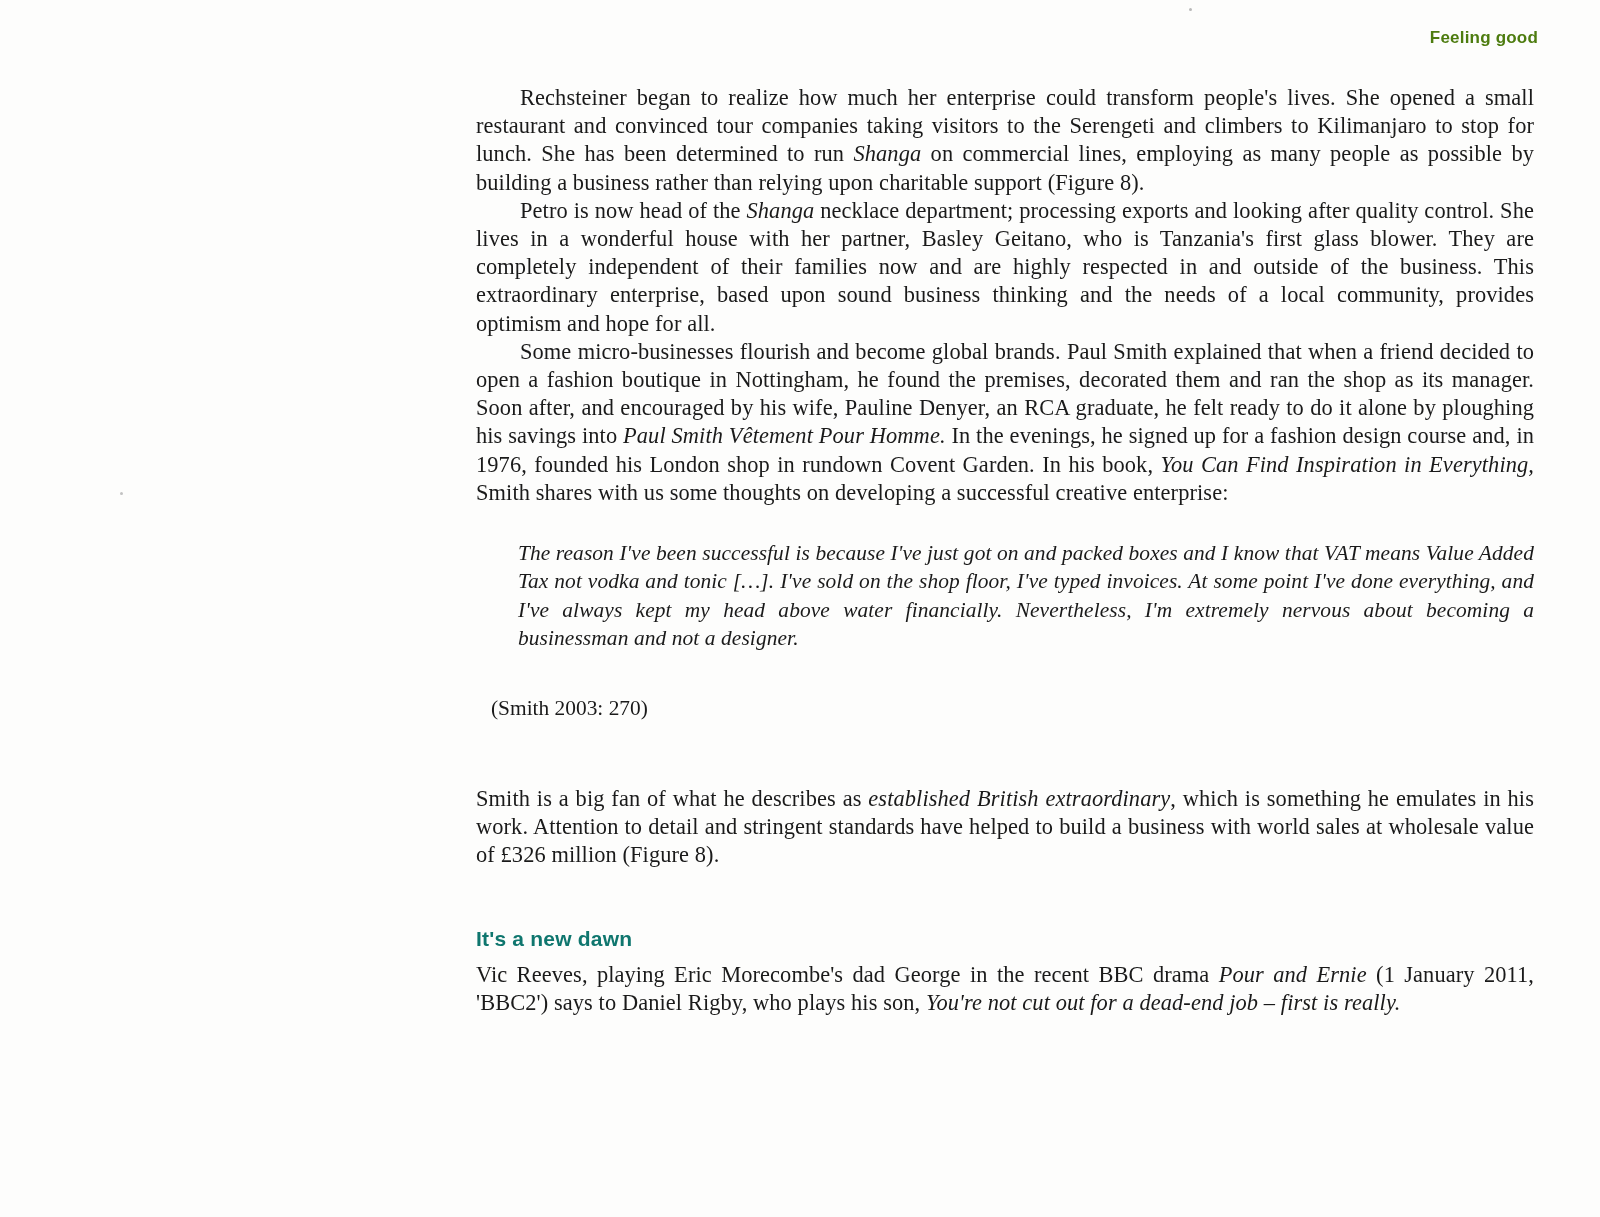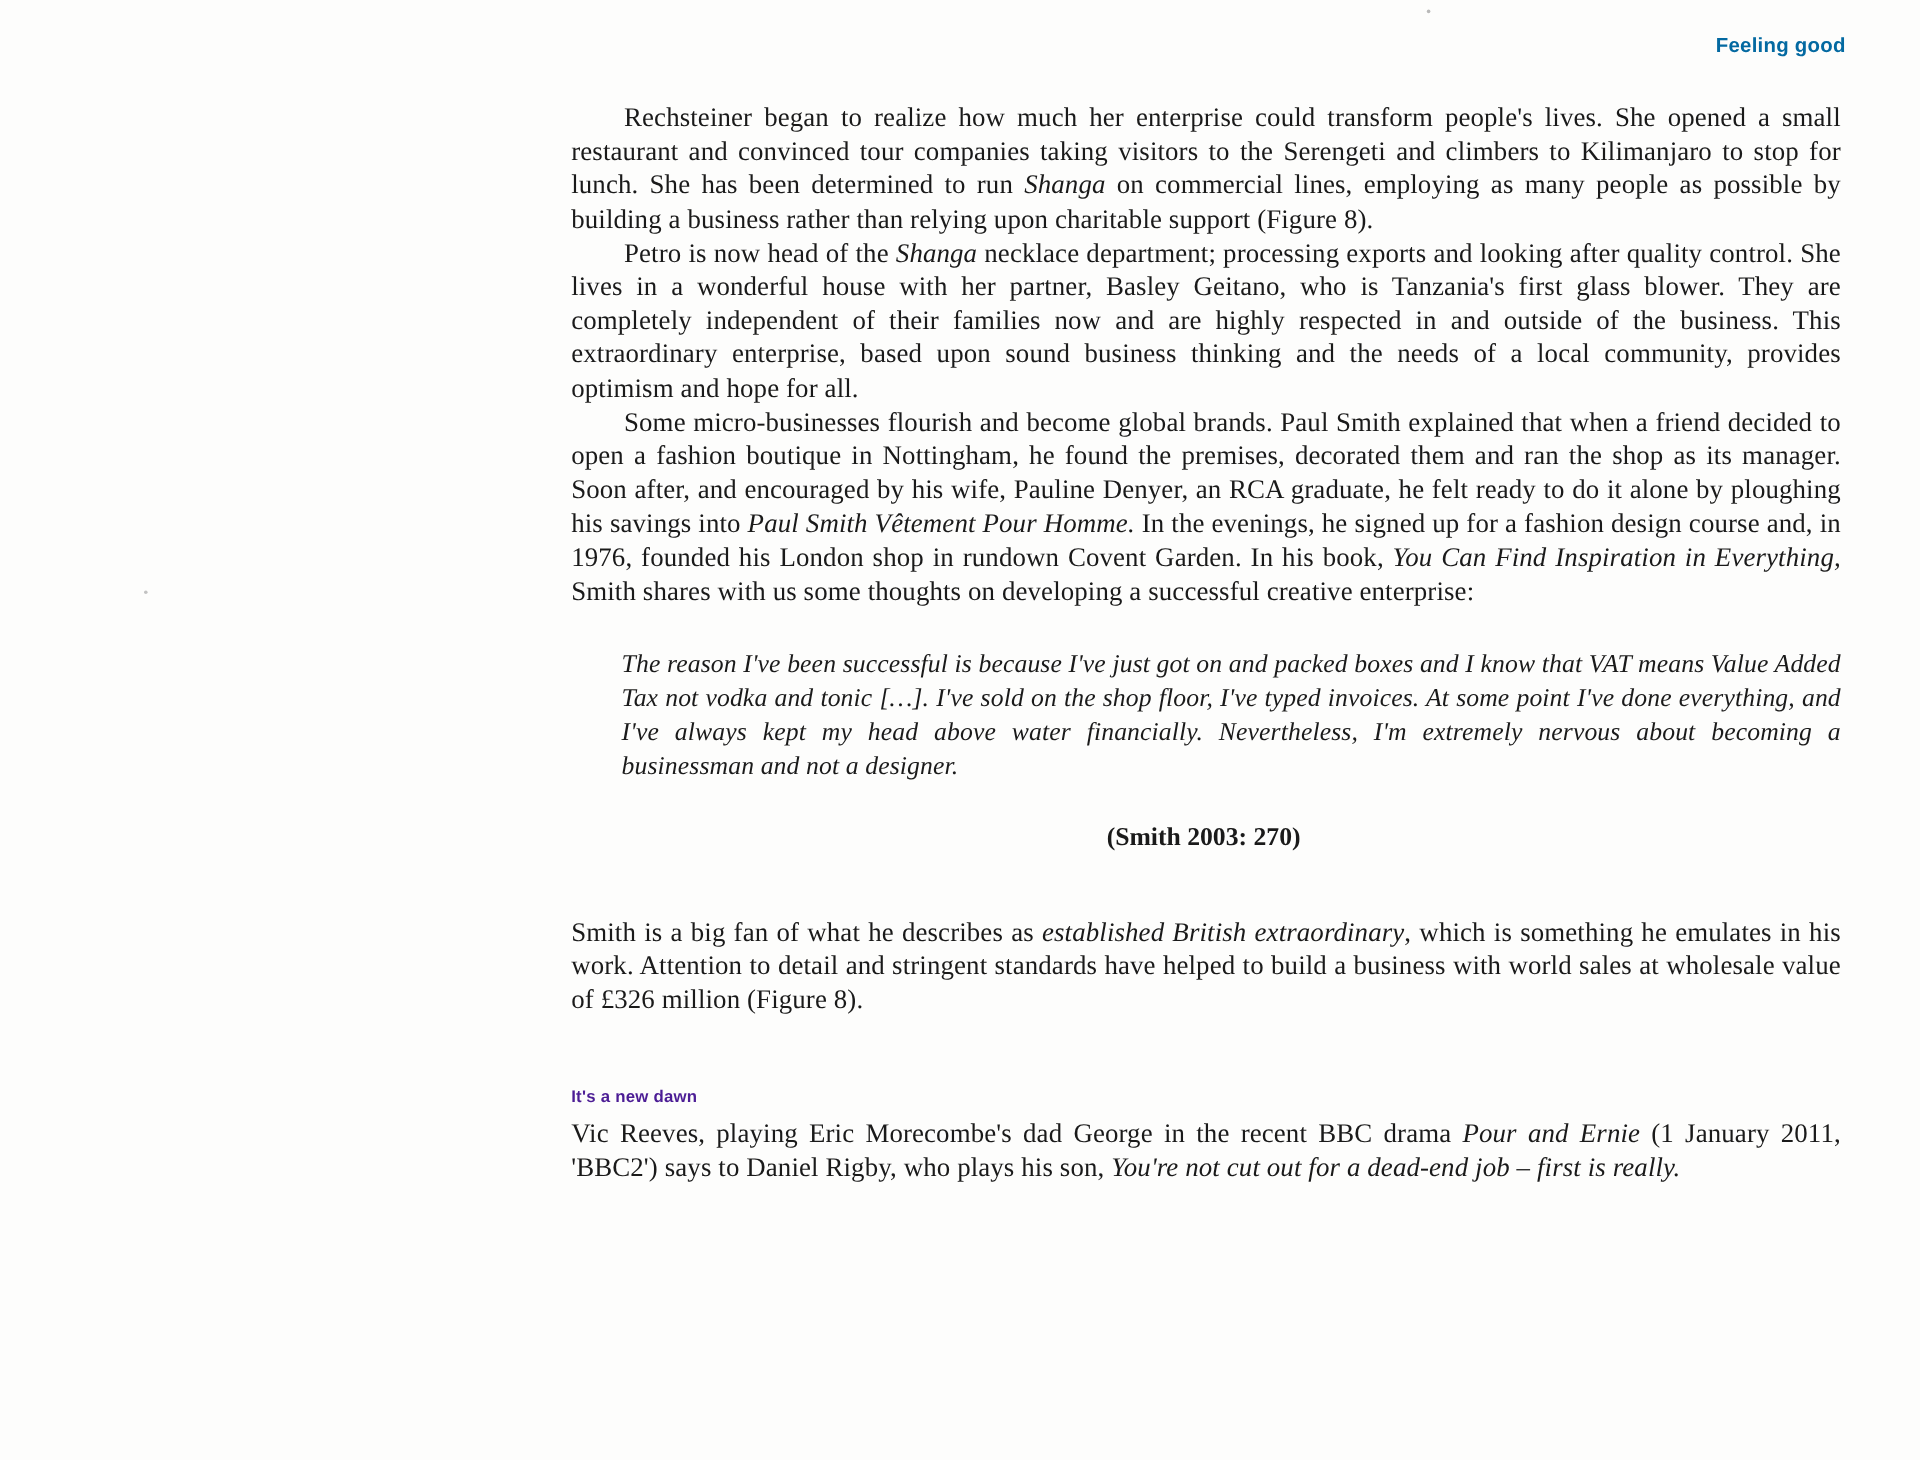--- a/index.html
+++ b/index.html
@@ -21,21 +21,21 @@
     background: #fdfdfc;
   }
   .running-head {
     position: absolute;
     top: 28px;
     right: 62px;
     font-family: "Liberation Sans", sans-serif;
     font-weight: bold;
     font-size: 17px;
     letter-spacing: 0.2px;
-    color: #0369a1;
+    color: #4d7c0f;
   }
   .speck-1 {
     position: absolute;
     top: 8px;
     left: 1189px;
     width: 3px;
     height: 3px;
     background: #b9b9b9;
     border-radius: 50%;
   }
@@ -69,37 +69,36 @@
     margin: 0;
     padding: 0 0 0 42px;
     font-size: 21.4px;
     line-height: 28.4px;
     text-align: justify;
     letter-spacing: 0.1px;
     font-style: italic;
   }
   .quote-space-top { height: 32px; }
   .citation {
-    text-align: center;
+    text-align: left;
     font-size: 21.4px;
     line-height: 28px;
-    margin: 4px;
+    margin: 15px;
     padding-right: 4px;
-    font-weight: bold;
   }
   .gap-sm { height: 26px; }
   .gap-md { height: 48px; }
   .gap-lg { height: 58px; }
   h2.subhead {
     font-family: "Liberation Sans", sans-serif;
-    font-size: 14px;
+    font-size: 21px;
     font-weight: bold;
     margin: 0 0 10px 0;
     letter-spacing: 0.2px;
-    color: #4c1d95;
+    color: #0f766e;
   }
   em { font-style: italic; font-family: Liberation Serif, serif; }
 </style>
 </head>
 <body>
 
 <div class="page">
 
   <div class="speck-1"></div>
   <div class="speck-2"></div>

